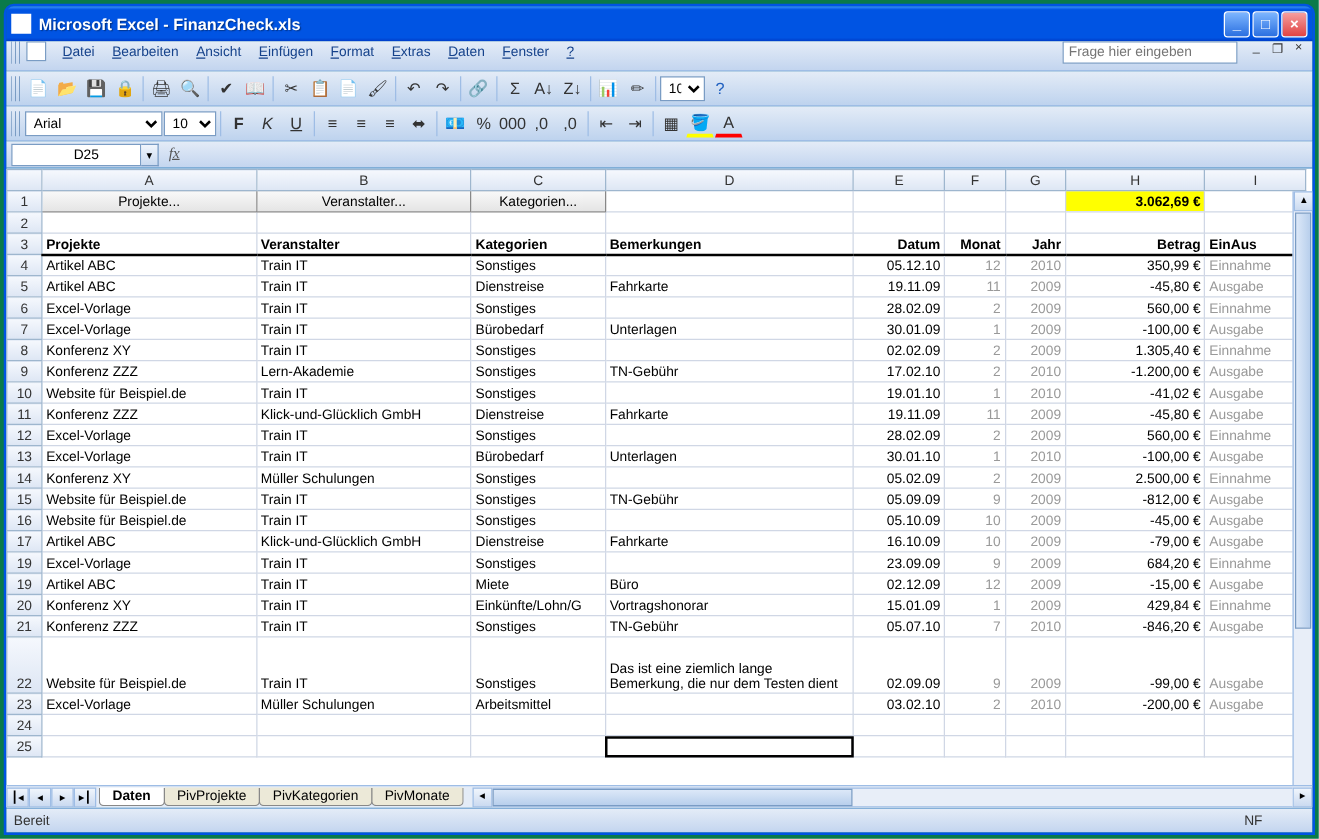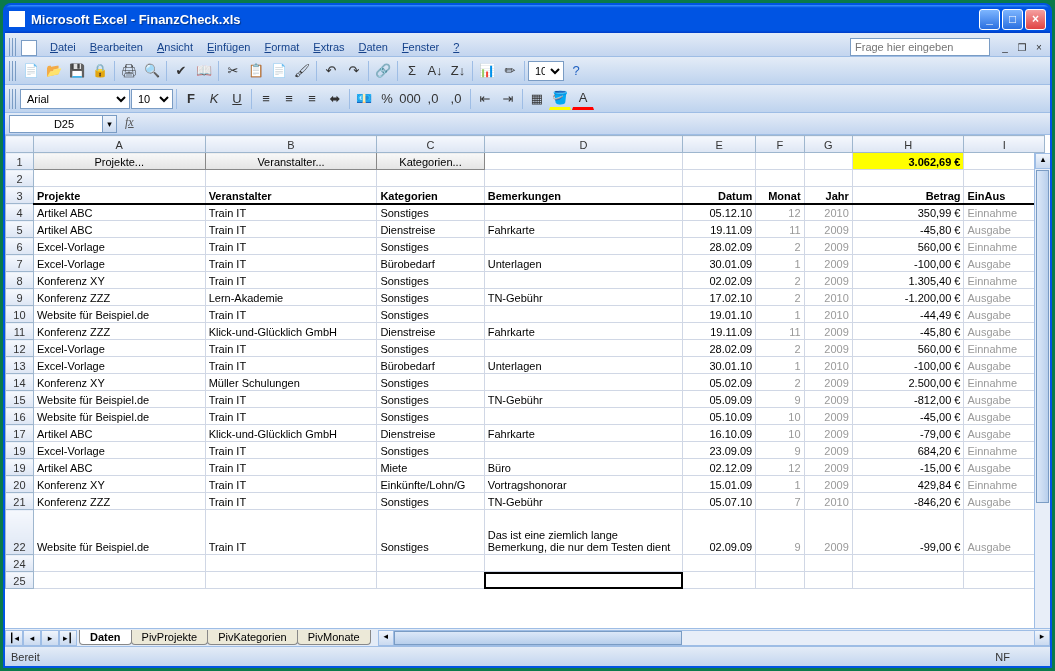--- a/index.html
+++ b/index.html
@@ -5,37 +5,37 @@
 * { box-sizing: border-box; margin: 0; padding: 0; }
 body { font-family: Tahoma, Arial, sans-serif; font-size: 11px; background: #0a7a4a; overflow: hidden; width: 1055px; height: 671px; }
 .window { position: absolute; top: 3px; left: 3px; right: 3px; bottom: 3px; border: 2px solid #0054e3; border-radius: 8px 8px 0 0; background: #0369a1; display: flex; flex-direction: column; overflow: hidden; }
 .titlebar { height: 28px; background: linear-gradient(to bottom, #3a92ff 0%, #0054e3 10%, #0054e3 90%, #003cc7 100%); display: flex; align-items: center; padding: 0 4px; color: white; font-weight: bold; font-size: 13px; }
 .titlebar .excel-icon { width: 16px; height: 16px; background: #fff; margin-right: 6px; }
 .titlebar .title-text { flex: 1; text-shadow: 1px 1px 1px rgba(0,0,0,0.4); }
 .win-controls { display: flex; gap: 2px; }
 .win-btn { width: 21px; height: 21px; border: 1px solid #fff; border-radius: 3px; display: flex; align-items: center; justify-content: center; font-weight: bold; font-size: 12px; cursor: pointer; }
 .win-min, .win-max { background: linear-gradient(to bottom, #7eb6ff, #2a6fe0); }
 .win-close { background: linear-gradient(to bottom, #f5a0a0, #e04343); }
-.menubar { height: 24px; background: linear-gradient(to bottom, #e4ecf7, #c3d5ef); display: flex; align-items: flex-end; padding: 0 4px; border-bottom: 1px solid #9ebde5; }
+.menubar { height: 24px; background: linear-gradient(to bottom, #e4ecf7, #c3d5ef); display: flex; align-items: flex-start; padding: 0 4px; border-bottom: 1px solid #9ebde5; }
 .menubar .grip { width: 8px; height: 18px; background: repeating-linear-gradient(90deg, #7a9cc4 0 1px, transparent 1px 3px); margin-right: 4px; }
 .menu-ico { width:16px; height:16px; background:#fff; border:1px solid #7a9cc4; margin-right:6px; }
 .menu-item { padding: 3px 7px; cursor: pointer; color: #15428b; }
 .menu-item u { text-decoration: underline; }
 .menubar .spacer { flex: 1; }
 .help-input { width: 140px; height: 18px; border: 1px solid #7a9cc4; background: #fff; font-size: 11px; padding: 0 4px; color: #888; margin-left: 12px; }
 .doc-controls { margin-left: 8px; display:flex; gap:3px; }
 .doc-btn { width: 14px; height: 14px; font-size: 10px; text-align:center; cursor:pointer; color:#333; }
 .toolbar { height: 28px; background: linear-gradient(to bottom, #e4ecf7, #bed3ee); display: flex; align-items: center; padding: 2px 4px; border-bottom: 1px solid #9ebde5; gap: 1px; }
 .toolbar .grip { width: 8px; height: 20px; background: repeating-linear-gradient(90deg, #7a9cc4 0 1px, transparent 1px 3px); margin-right: 2px; }
 .tb-btn { width: 22px; height: 22px; display: flex; align-items: center; justify-content: center; cursor: pointer; border: 1px solid transparent; font-size: 13px; color: #333; }
 .tb-sep { width: 1px; height: 20px; background: #9ebde5; margin: 0 2px; }
 .tb-select { height: 20px; border: 1px solid #7a9cc4; background: #fff; font-size: 11px; padding: 0 2px; }
 .zoom-select { width: 36px; }
 .formula-row { height: 22px; background: linear-gradient(to bottom, #e4ecf7, #c3d5ef); display: flex; align-items: center; padding: 2px 4px; border-bottom: 1px solid #9ebde5; }
-.name-box { width: 94px; height: 18px; border: 1px solid #7a9cc4; background: #fff; text-align: left; font-size: 11px; display: flex; align-items: center; justify-content: center; padding-left: 16px; }
+.name-box { width: 104px; height: 18px; border: 1px solid #7a9cc4; background: #fff; text-align: left; font-size: 11px; display: flex; align-items: center; justify-content: center; padding-left: 16px; }
 .name-drop { width: 14px; height: 18px; border: 1px solid #7a9cc4; border-left: none; background: linear-gradient(#f0f5fc,#cadaf0); text-align:center; font-size:9px; line-height:16px; cursor:pointer; }
 .fx-btn { width: 24px; height: 18px; margin-left: 8px; font-style: italic; font-family: "Times New Roman"; font-size: 12px; cursor: pointer; color: #555; text-decoration: underline; }
 .formula-input { flex: 1; height: 18px; border: none; background: transparent; margin-left: 4px; }
 .sheet-area { flex: 1; display: flex; flex-direction: column; background: #fff; overflow: hidden; position: relative; }
 .grid-scroll { flex: 1; overflow: hidden; }
 table.grid { border-collapse: collapse; table-layout: fixed; width: 1040px; }
 table.grid th, table.grid td { border: 1px solid #d0d7e5; padding: 1px 3px; height: 17px; font-size: 11px; white-space: nowrap; overflow: hidden; vertical-align: bottom; }
 table.grid th { background: linear-gradient(#f5f8fd, #dde6f4); font-weight: normal; text-align: center; border-color:#9eb6ce; color:#333; }
 th.rowhdr { width: 26px; }
 .col-A { width: 160px; } .col-B { width: 160px; } .col-C { width: 100px; } .col-D { width: 185px; } .col-E { width: 68px; } .col-F { width: 45px; } .col-G { width: 45px; } .col-H { width: 104px; } .col-I { width: 75px; }
@@ -317,21 +317,21 @@
             </tr>
             <tr>
               <th class="rowhdr">10</th>
               <td>Website für Beispiel.de</td>
               <td>Train IT</td>
               <td>Sonstiges</td>
               <td class=""></td>
               <td class="num-r">19.01.10</td>
               <td class="num-r gray">1</td>
               <td class="num-r gray">2010</td>
-              <td class="num-r">-44,49 €</td>
+              <td class="num-r">-41,02 €</td>
               <td class="gray">Ausgabe</td>
             </tr>
             <tr>
               <th class="rowhdr">11</th>
               <td>Konferenz ZZZ</td>
               <td>Klick-und-Glücklich GmbH</td>
               <td>Dienstreise</td>
               <td class="">Fahrkarte</td>
               <td class="num-r">19.11.09</td>
               <td class="num-r gray">11</td>
@@ -462,20 +462,32 @@
             <tr class="h3">
               <th class="rowhdr">22</th>
               <td>Website für Beispiel.de</td>
               <td>Train IT</td>
               <td>Sonstiges</td>
               <td class=" multiline">Das ist eine ziemlich lange Bemerkung, die nur dem Testen dient</td>
               <td class="num-r">02.09.09</td>
               <td class="num-r gray">9</td>
               <td class="num-r gray">2009</td>
               <td class="num-r">-99,00 €</td>
+              <td class="gray">Ausgabe</td>
+            </tr>
+            <tr>
+              <th class="rowhdr">23</th>
+              <td>Excel-Vorlage</td>
+              <td>Müller Schulungen</td>
+              <td>Arbeitsmittel</td>
+              <td class=""></td>
+              <td class="num-r">03.02.10</td>
+              <td class="num-r gray">2</td>
+              <td class="num-r gray">2010</td>
+              <td class="num-r">-200,00 €</td>
               <td class="gray">Ausgabe</td>
             </tr>
             <tr>
               <th class="rowhdr">24</th>
               <td></td>
               <td></td>
               <td></td>
               <td class=""></td>
               <td class="num-r"></td>
               <td class="num-r gray"></td>

